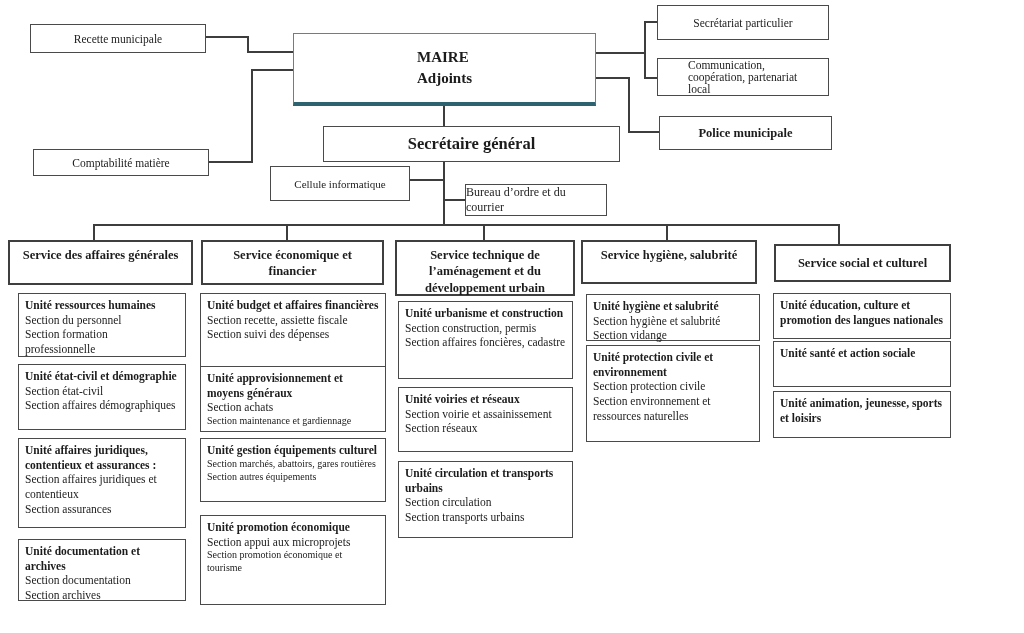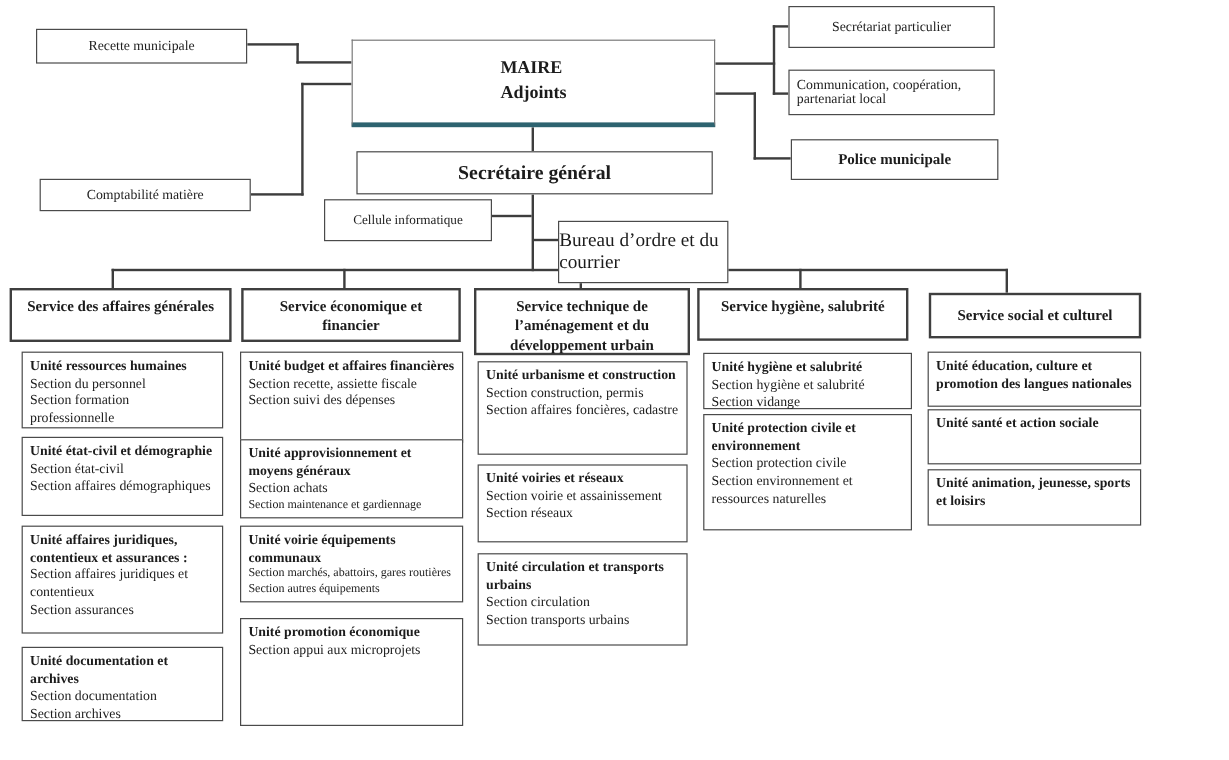--- a/index.html
+++ b/index.html
@@ -11,21 +11,21 @@
     position:absolute;background:#ffffff;border:1px solid #4a4a4a;
     box-sizing:border-box;
   }
   .thick{border-width:2px;border-color:#3f3f3f;}
   .ctr{display:flex;align-items:center;justify-content:center;text-align:left;}
   .toplabel{font-size:11.5px;}
   .maire{
     border:1px solid #7a7a7a;border-bottom:4px solid #2d6370;
     font-weight:bold;font-size:15px;line-height:1.4;
   }
-  .sg{font-weight:bold;font-size:16.5px;}
+  .sg{font-weight:bold;font-size:16.5px;margin-left:26px;}
   .police{font-weight:bold;font-size:12.5px;}
   .svc{
     font-weight:bold;font-size:12.5px;text-align:center;
     padding:5px 8px 0 8px;line-height:1.3;
   }
   .unit{padding:4px 6px 0 6px;line-height:1.28;}
   .unit .ut{font-weight:bold;font-size:11.5px;}
   .unit .sec{font-size:11.5px;}
   .unit .sec.sm{font-size:10px;}
   .ln{position:absolute;background:#3d3d3d;display:block;}
@@ -69,37 +69,37 @@
   <div>
     <div>MAIRE</div>
     <div>Adjoints</div>
   </div>
 </div>
 
 <div class="box ctr toplabel" style="left:657px;top:5px;width:172px;height:35px">
   <span>Secrétariat particulier</span>
 </div>
 
-<div class="box ctr toplabel" style="left:657px;top:58px;width:172px;height:38px;padding:0 6px">
+<div class="box ctr toplabel" style="left:657px;top:58px;width:172px;height:38px;padding:0 30px">
   <span>Communication, coopération, partenariat local</span>
 </div>
 
 <div class="box ctr police" style="left:659px;top:116px;width:173px;height:34px">
   <span>Police municipale</span>
 </div>
 
 <div class="box ctr sg" style="left:297px;top:126px;width:297px;height:36px">
   <span>Secrétaire général</span>
 </div>
 
 <div class="box ctr toplabel" style="left:270px;top:166px;width:140px;height:35px;font-size:11px">
   <span>Cellule informatique</span>
 </div>
 
-<div class="box ctr toplabel" style="left:465px;top:184px;width:142px;height:52px;font-size:16px">
+<div class="box ctr toplabel" style="left:465px;top:184px;width:142px;height:32px;font-size:12px">
   <span>Bureau d’ordre et du courrier</span>
 </div>
 
 <div class="box thick svc" style="left:8px;top:240px;width:185px;height:45px">
   <span>Service des affaires générales</span>
 </div>
 <div class="box thick svc" style="left:201px;top:240px;width:183px;height:45px">
   <span>Service économique et financier</span>
 </div>
 <div class="box thick svc" style="left:395px;top:240px;width:180px;height:56px">
@@ -137,27 +137,28 @@
     <div class="ut">Unité budget et affaires financières</div>
     <div class="sec">Section recette, assiette fiscale</div>
     <div class="sec">Section suivi des dépenses</div>
   </div>
 <div class="box unit" style="left:200px;top:366px;width:186px;height:66px">
     <div class="ut">Unité approvisionnement et moyens généraux</div>
     <div class="sec">Section achats</div>
     <div class="sec sm">Section maintenance et gardiennage</div>
   </div>
 <div class="box unit" style="left:200px;top:438px;width:186px;height:64px">
-    <div class="ut">Unité voirie équipements communaux</div>
+    <div class="ut">Unité gestion équipements culturel</div>
     <div class="sec sm">Section marchés, abattoirs, gares routières</div>
     <div class="sec sm">Section autres équipements</div>
   </div>
 <div class="box unit" style="left:200px;top:515px;width:186px;height:90px">
     <div class="ut">Unité promotion économique</div>
     <div class="sec">Section appui aux microprojets</div>
+    <div class="sec sm">Section promotion économique et tourisme</div>
   </div>
 
 <div class="box unit" style="left:398px;top:301px;width:175px;height:78px">
     <div class="ut">Unité urbanisme et construction</div>
     <div class="sec">Section construction, permis</div>
     <div class="sec">Section affaires foncières, cadastre</div>
   </div>
 <div class="box unit" style="left:398px;top:387px;width:175px;height:65px">
     <div class="ut">Unité voiries et réseaux</div>
     <div class="sec">Section voirie et assainissement</div>

